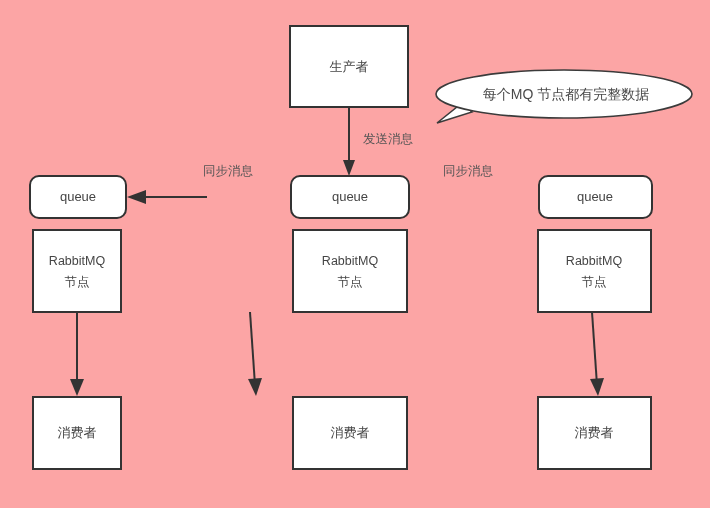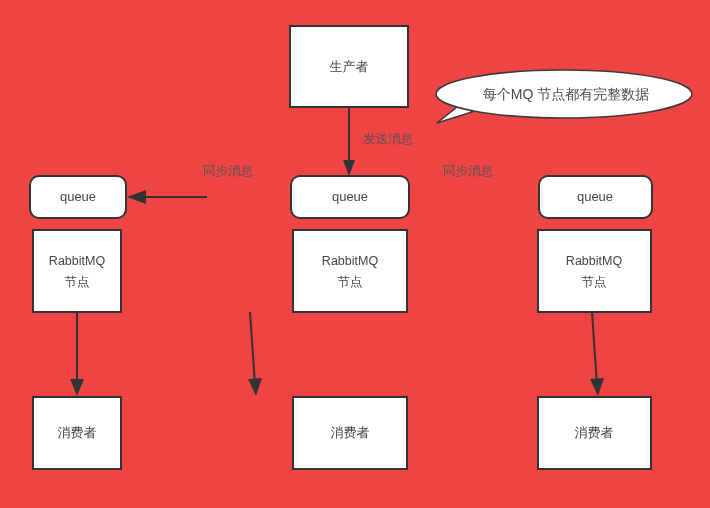--- a/index.html
+++ b/index.html
@@ -10,21 +10,21 @@
   body {
     width: 710px;
     height: 508px;
     font-family: "Liberation Sans", "DejaVu Sans", sans-serif;
     overflow: hidden;
   }
   #diagram-root {
     position: relative;
     width: 710px;
     height: 508px;
-    background: #ef4444;
+    background: #fca5a5;
   }
   svg.diagram-canvas {
     display: block;
     width: 710px;
     height: 508px;
   }
   .node-shape {
     fill: #ffffff;
     stroke: #333333;
     stroke-width: 2;

